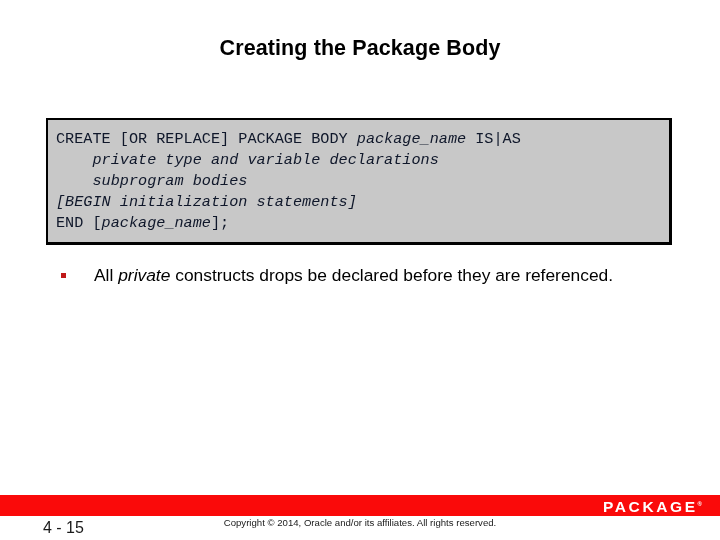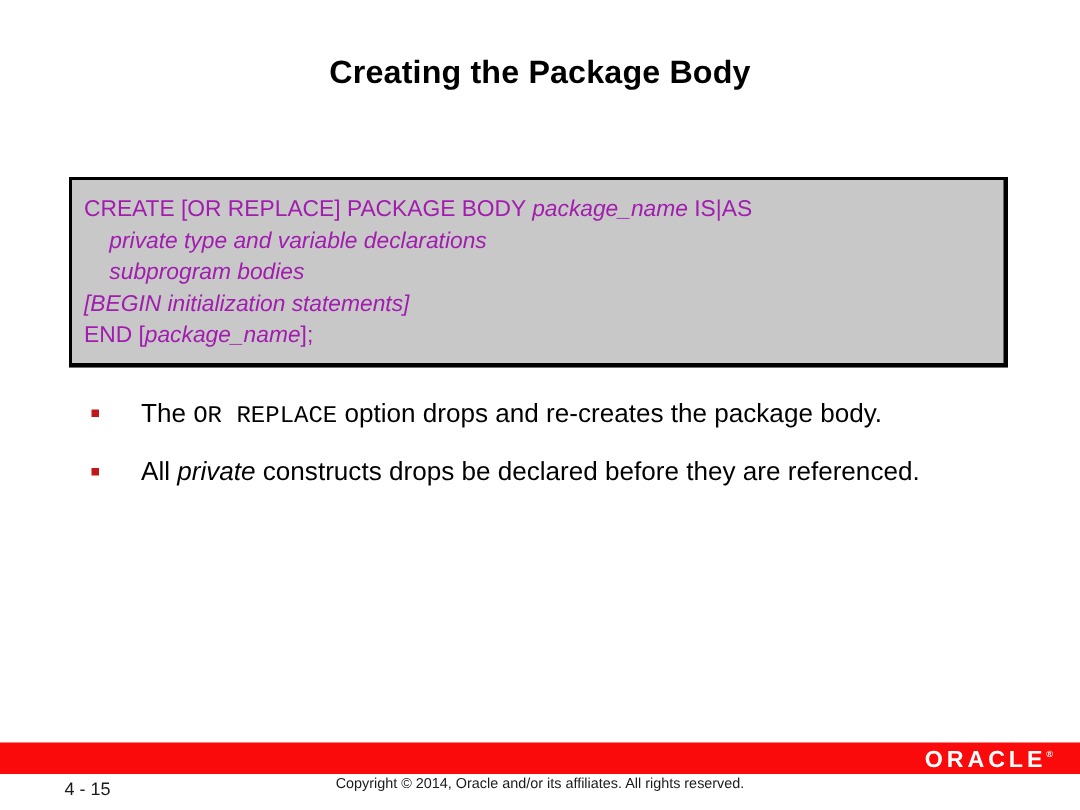--- a/index.html
+++ b/index.html
@@ -49,24 +49,24 @@
     border-right: 3px solid #000000;
     border-bottom: 3px solid #000000;
     box-sizing: border-box;
     overflow: hidden;
   }
   .code-inner {
     position: absolute;
     left: 8px;
     top: 9px;
     right: 2px;
-    font-family: Liberation Sans, sans-serif;
+    font-family: Liberation Mono, monospace;
     font-size: 15.2px;
     line-height: 21px;
-    color: #a21caf;
+    color: #0f172a;
     white-space: pre;
   }
   .code-line { white-space: pre; }
   .code-line .it { font-style: italic; }
 
   
   .bullets {
     position: absolute;
     left: 58px;
     top: 262px;
@@ -128,21 +128,21 @@
   }
   .oracle-logo .tm {
     font-size: 6px;
     vertical-align: super;
     letter-spacing: 0;
   }
   .page-number {
     position: absolute;
     left: 43px;
     top: 519px;
-    font-size: 12px;
+    font-size: 16px;
     color: #1a1a1a;
   }
   .copyright {
     position: absolute;
     left: 210px;
     top: 516px;
     width: 300px;
     text-align: center;
     font-size: 9.6px;
     line-height: 13px;
@@ -156,31 +156,27 @@
 
   <div class="slide-title">Creating the Package Body</div>
 
   <div class="code-box">
     <div class="code-inner"><div class="code-line"><span>CREATE [OR REPLACE] PACKAGE BODY </span><span class="it">package_name</span><span> IS|AS</span></div><div class="code-line"><span class="it">    private type and variable declarations</span></div><div class="code-line"><span class="it">    subprogram bodies</span></div><div class="code-line"><span class="it">[BEGIN initialization statements]</span></div><div class="code-line"><span>END [</span><span class="it">package_name</span><span>];</span></div></div>
   </div>
 
   <div class="bullets">
       <div class="bullet-row">
         <div class="bullet-marker"><span class="dot"></span></div>
-        <div class="bullet-text"><span>The </span><span class="mono">OR REPLACE</span><span> option drops and re-creates the package body.</span></div>
-      </div>
-      <div class="bullet-row">
-        <div class="bullet-marker"><span class="dot"></span></div>
         <div class="bullet-text"><span>All </span><span class="it">private</span><span> constructs drops be declared before they are referenced.</span></div>
       </div>
     </div>
 
   <div class="footer-bar"></div>
 
   <div class="oracle-logo">
-    <span>ORACLE</span><span class="tm">®</span>
+    <span>PACKAGE</span><span class="tm">®</span>
   </div>
 
   <div class="page-number">4 - 15</div>
 
   <div class="copyright">Copyright © 2014, Oracle and/or its affiliates. All rights reserved.</div>
 
 </div>
 
 </body></html>

